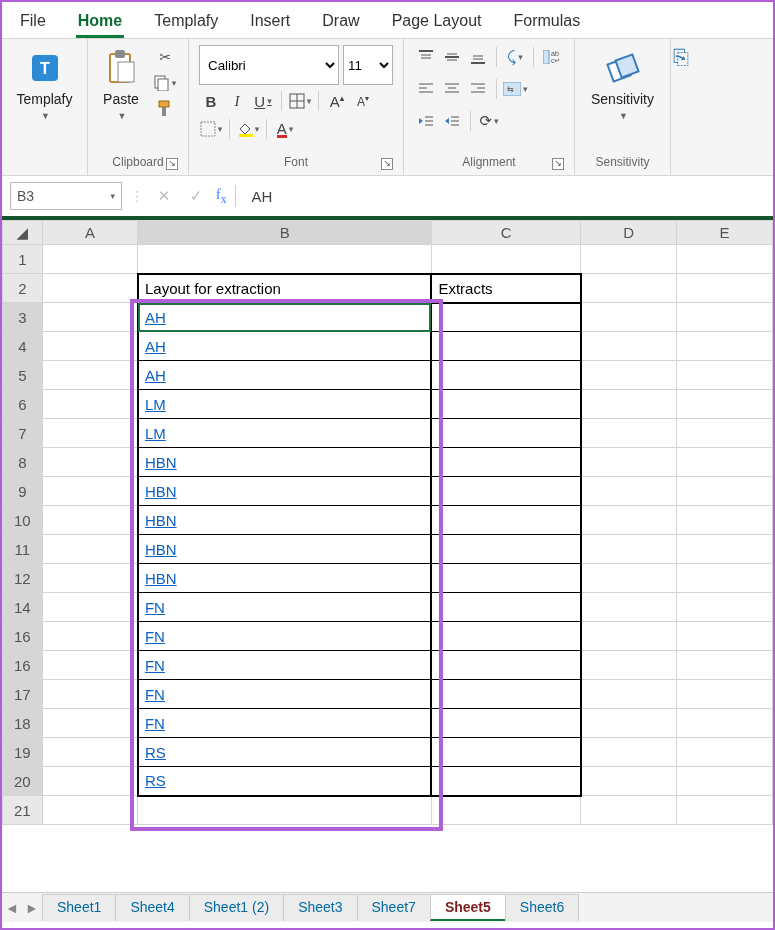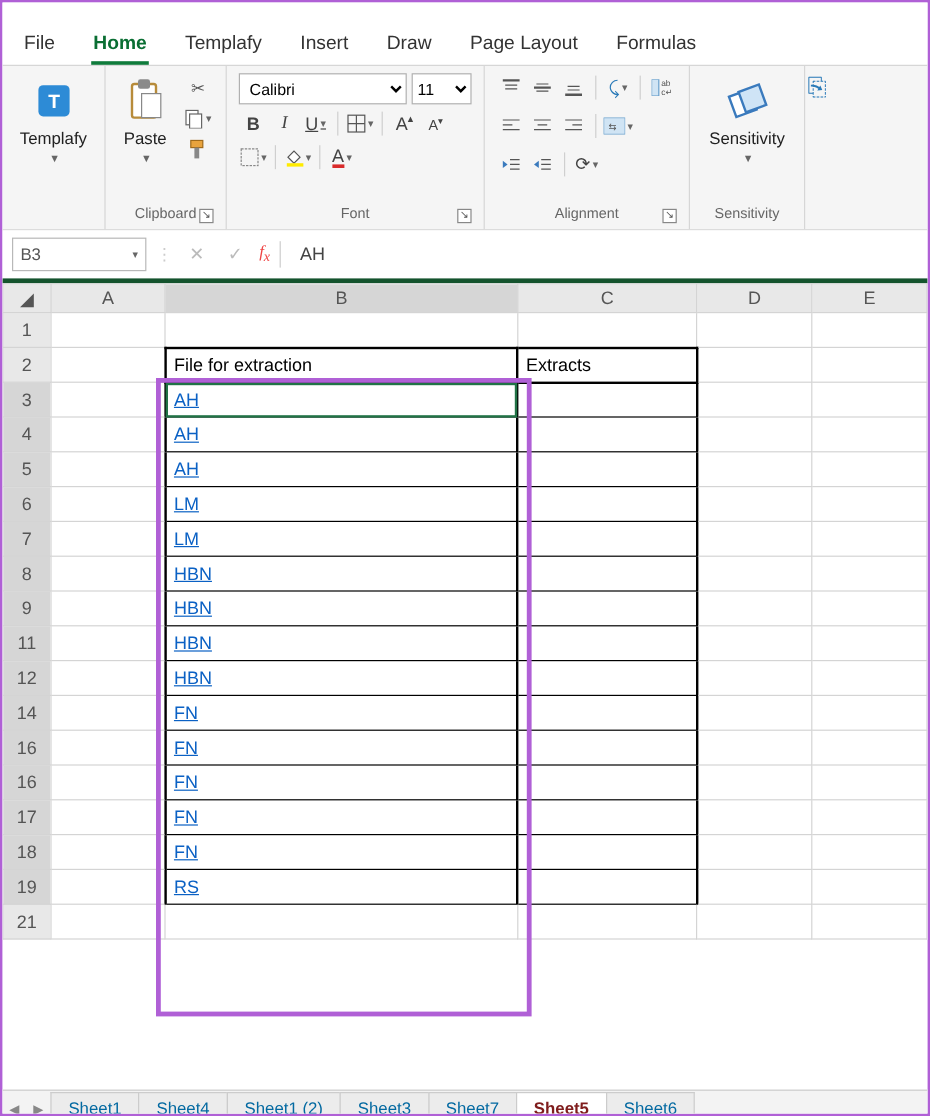--- a/index.html
+++ b/index.html
@@ -1,36 +1,36 @@
 <!DOCTYPE html>
 <html><head>
 <meta charset="utf-8">
 <style>
  *{box-sizing:border-box}
  body{margin:0;font-family:"Segoe UI",Arial,sans-serif;font-size:14px;background:#fff;border:2px solid #b060d6;width:775px;height:930px;overflow:hidden;color:#222}
- .tabs{display:flex;gap:0;padding:20px 2px 0 2px;font-size:16px;background:#fff}
+ .tabs{display:flex;gap:0;padding:4px 2px 0 2px;font-size:16px;background:#fff}
  .tab{padding:6px 16px 8px;color:#333;cursor:pointer}
  .tab.active{color:#0a6e33;position:relative;font-weight:600}
  .tab.active::after{content:"";position:absolute;left:14px;right:14px;bottom:0;height:3px;background:#0f7b3b}
  .ribbon{background:#f5f5f5;border-top:1px solid #d6d6d6;border-bottom:1px solid #d6d6d6;display:flex}
  .group{border-right:1px solid #d6d6d6;padding:6px 10px 2px;position:relative;display:flex;flex-direction:column;align-items:center}
  .group-body{display:flex;align-items:flex-start;gap:8px;min-height:108px}
  .group-label{font-size:12px;color:#666;padding:2px 0 4px;width:100%;text-align:center;position:relative}
  .group-label .launcher{position:absolute;right:0;bottom:3px;width:12px;height:12px;border:1px solid #888;font-size:9px;line-height:9px;text-align:center;color:#555;background:#fff}
  .vstack{display:flex;flex-direction:column;align-items:center;gap:2px}
  .bigbtn{display:flex;flex-direction:column;align-items:center;gap:4px;padding:4px 4px 0;cursor:pointer}
  .iconbox{width:38px;height:38px;display:flex;align-items:center;justify-content:center}
  .sqbtn{width:26px;height:24px;display:flex;align-items:center;justify-content:center;cursor:pointer;color:#555;font-size:14px}
- .fontbox select,.fontbox input{border:1px solid #b0b0b0;height:26px;background:#fff;font-family:inherit}
+ .fontbox select,.fontbox input{border:1px solid #b0b0b0;height:40px;background:#fff;font-family:inherit}
  .fontbox{display:flex;gap:4px;margin-bottom:4px}
  .btnrow{display:flex;gap:2px;margin-bottom:4px}
  .txtbtn{min-width:24px;height:24px;display:flex;align-items:center;justify-content:center;cursor:pointer;font-size:15px;color:#444}
  .namebox{display:flex;align-items:center;gap:8px;padding:6px 8px;border-bottom:4px solid #14532d;background:#fff}
  .nb-cell{width:112px;height:28px;border:1px solid #b8b8b8;background:#fff;padding:0 6px;display:flex;align-items:center;justify-content:space-between;font-size:14px;color:#555}
- .nb-fx{color:#ef4444;font-style:italic;font-family:"Times New Roman",serif}
+ .nb-fx{color:#3b82f6;font-family:"Times New Roman",serif}
  .nb-val{flex:1;padding:0 8px;color:#444;font-size:15px}
  .grid-wrap{position:relative;overflow:auto;height:672px}
  table.sheet{border-collapse:collapse;table-layout:fixed}
  .sheet th,.sheet td{border:1px solid #d4d4d4;height:29px;padding:0 6px;font-weight:400;text-align:left;background:#fff;font-size:15px}
  .sheet thead th{background:#e8e8e8;text-align:center;color:#555;font-size:15px;height:24px}
  .sheet .rowhdr{background:#e8e8e8;text-align:center;color:#555;width:40px;font-size:15px}
  .sheet thead th.sel{background:#d6d6d6}
  .sheet .rowhdr.sel{background:#d6d6d6}
  .colA{width:98px}.colB{width:300px}.colC{width:152px}.colD{width:98px}.colE{width:98px}
  .hdrcell{font-weight:700;color:#000;border:2px solid #000!important}
@@ -351,21 +351,21 @@
           <th class="rowhdr">1</th>
           <td class="colA"></td>
           <td class="colB"></td>
           <td class="colC"></td>
           <td class="colD"></td>
           <td class="colE"></td>
         </tr>
         <tr>
           <th class="rowhdr">2</th>
           <td class="colA"></td>
-          <td class="colB hdrcell">File for extraction</td>
+          <td class="colB hdrcell">Layout for extraction</td>
           <td class="colC hdrcell">Extracts</td>
           <td class="colD"></td>
           <td class="colE"></td>
         </tr>
         <tr>
           <th class="rowhdr sel">3</th>
           <td class="colA"></td>
           <td class="colB datacell active-cell"><a href="#" class="link">AH</a></td>
           <td class="colC datacell"></td>
           <td class="colD"></td>
@@ -413,20 +413,28 @@
         </tr>
         <tr>
           <th class="rowhdr sel">9</th>
           <td class="colA"></td>
           <td class="colB datacell selected-range"><a href="#" class="link">HBN</a></td>
           <td class="colC datacell"></td>
           <td class="colD"></td>
           <td class="colE"></td>
         </tr>
         <tr>
+          <th class="rowhdr sel">10</th>
+          <td class="colA"></td>
+          <td class="colB datacell selected-range"><a href="#" class="link">HBN</a></td>
+          <td class="colC datacell"></td>
+          <td class="colD"></td>
+          <td class="colE"></td>
+        </tr>
+        <tr>
           <th class="rowhdr sel">11</th>
           <td class="colA"></td>
           <td class="colB datacell selected-range"><a href="#" class="link">HBN</a></td>
           <td class="colC datacell"></td>
           <td class="colD"></td>
           <td class="colE"></td>
         </tr>
         <tr>
           <th class="rowhdr sel">12</th>
           <td class="colA"></td>
@@ -473,20 +481,28 @@
           <td class="colB datacell selected-range"><a href="#" class="link">FN</a></td>
           <td class="colC datacell"></td>
           <td class="colD"></td>
           <td class="colE"></td>
         </tr>
         <tr>
           <th class="rowhdr sel">19</th>
           <td class="colA"></td>
           <td class="colB datacell selected-range"><a href="#" class="link">RS</a></td>
           <td class="colC datacell"></td>
+          <td class="colD"></td>
+          <td class="colE"></td>
+        </tr>
+        <tr>
+          <th class="rowhdr sel">20</th>
+          <td class="colA"></td>
+          <td class="colB datacell last selected-range"><a href="#" class="link">RS</a></td>
+          <td class="colC datacell last"></td>
           <td class="colD"></td>
           <td class="colE"></td>
         </tr>
         <tr>
           <th class="rowhdr">21</th>
           <td class="colA"></td>
           <td class="colB"></td>
           <td class="colC"></td>
           <td class="colD"></td>
           <td class="colE"></td>

